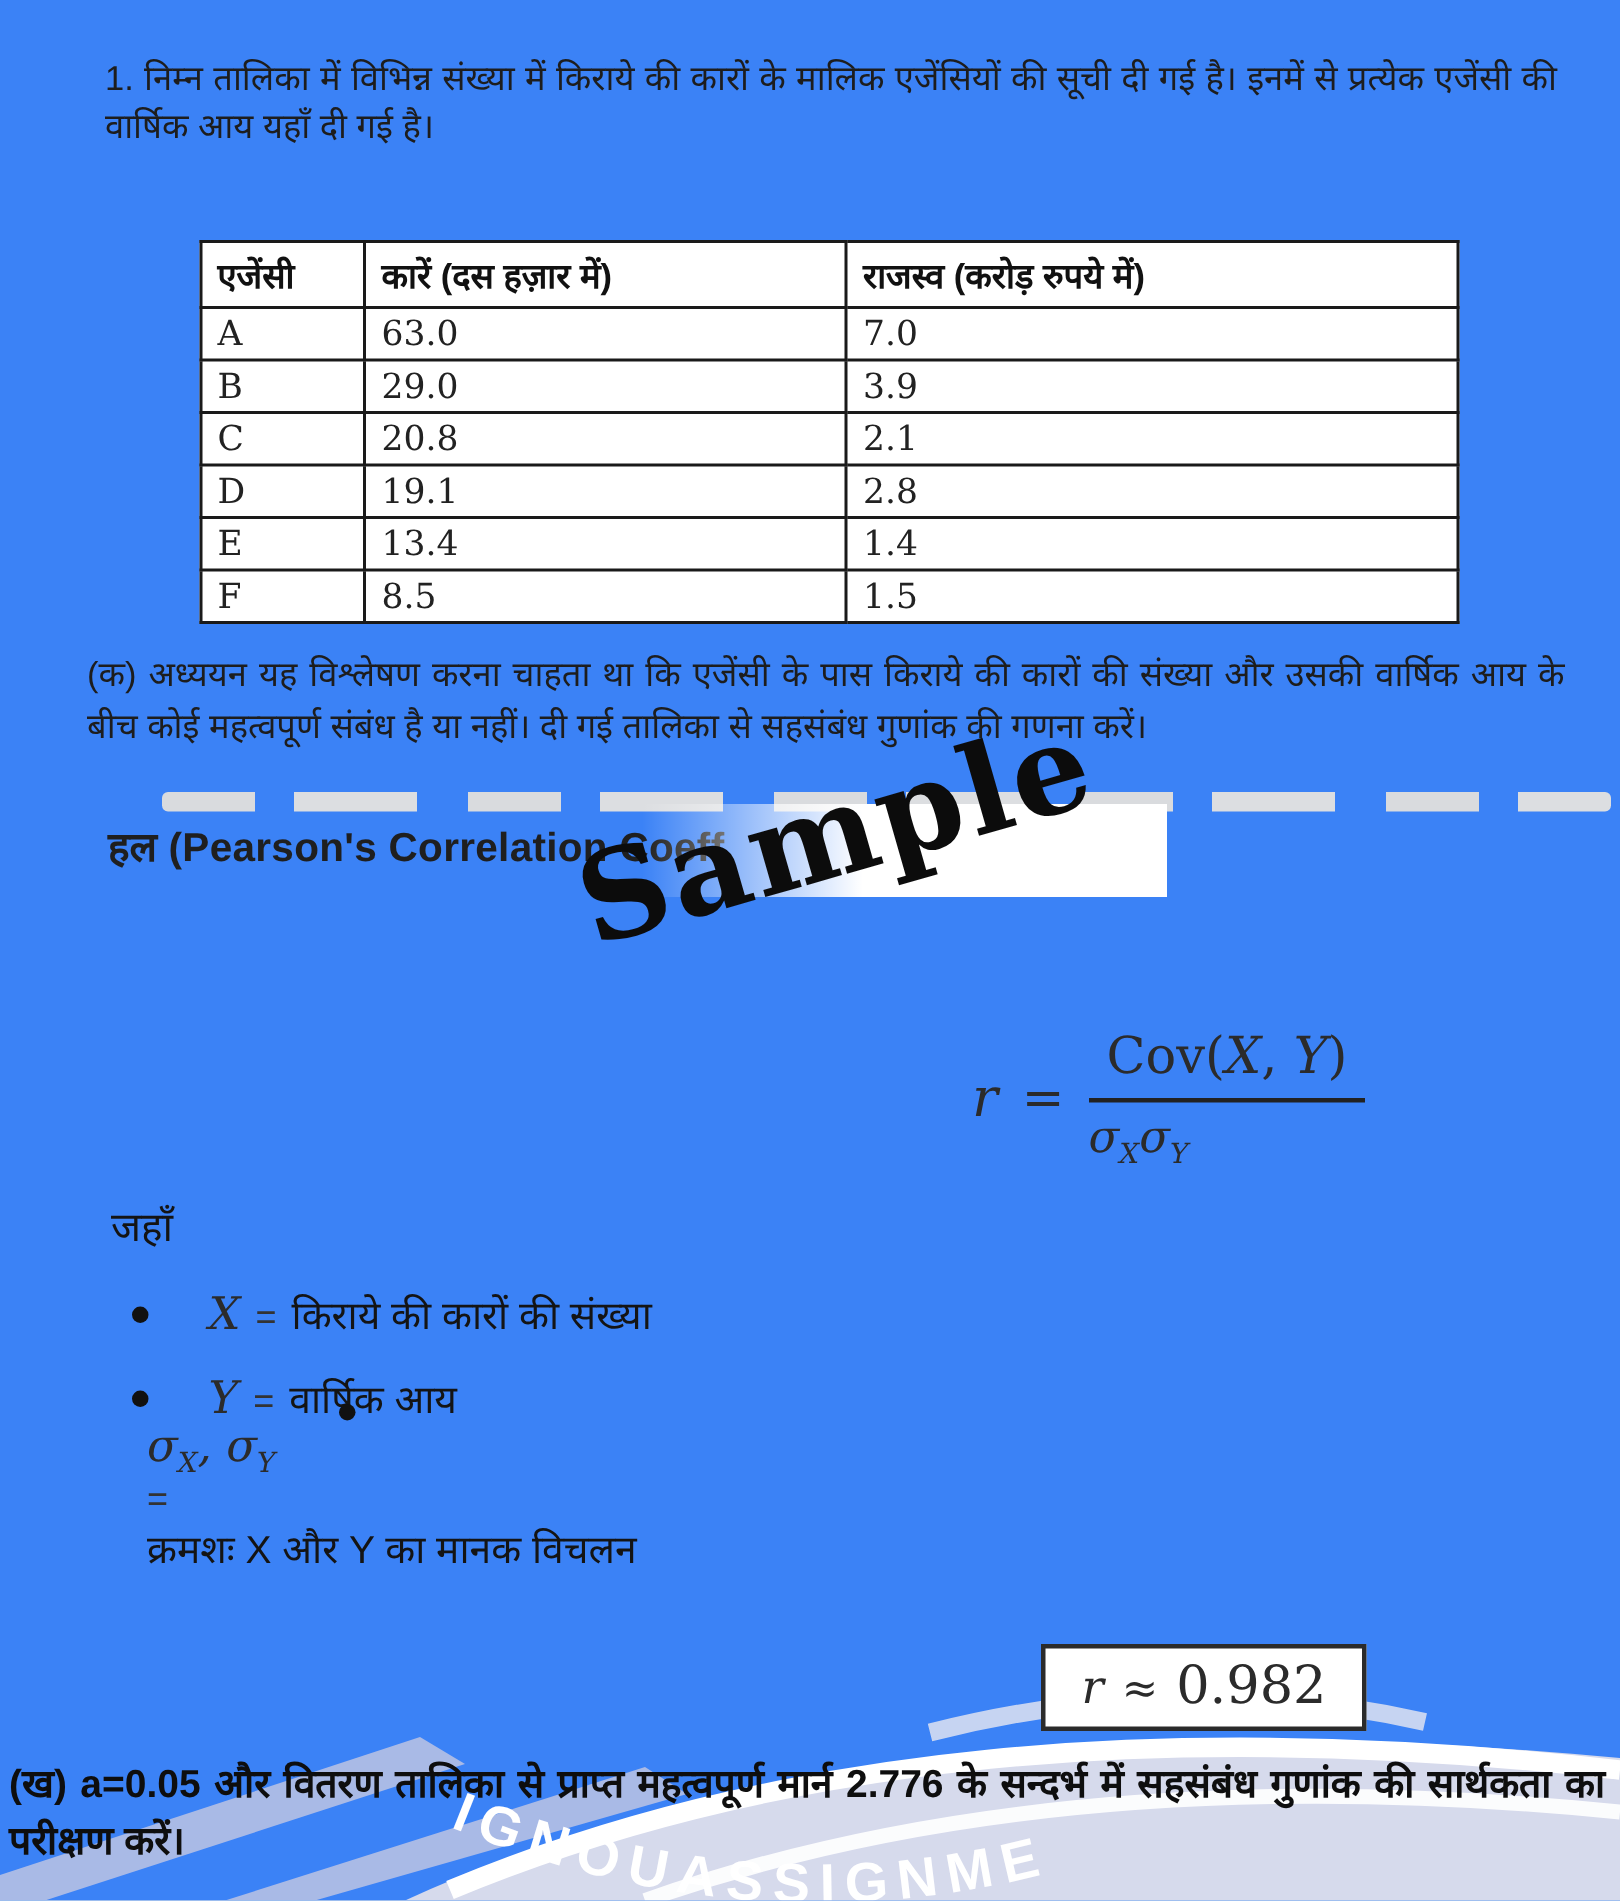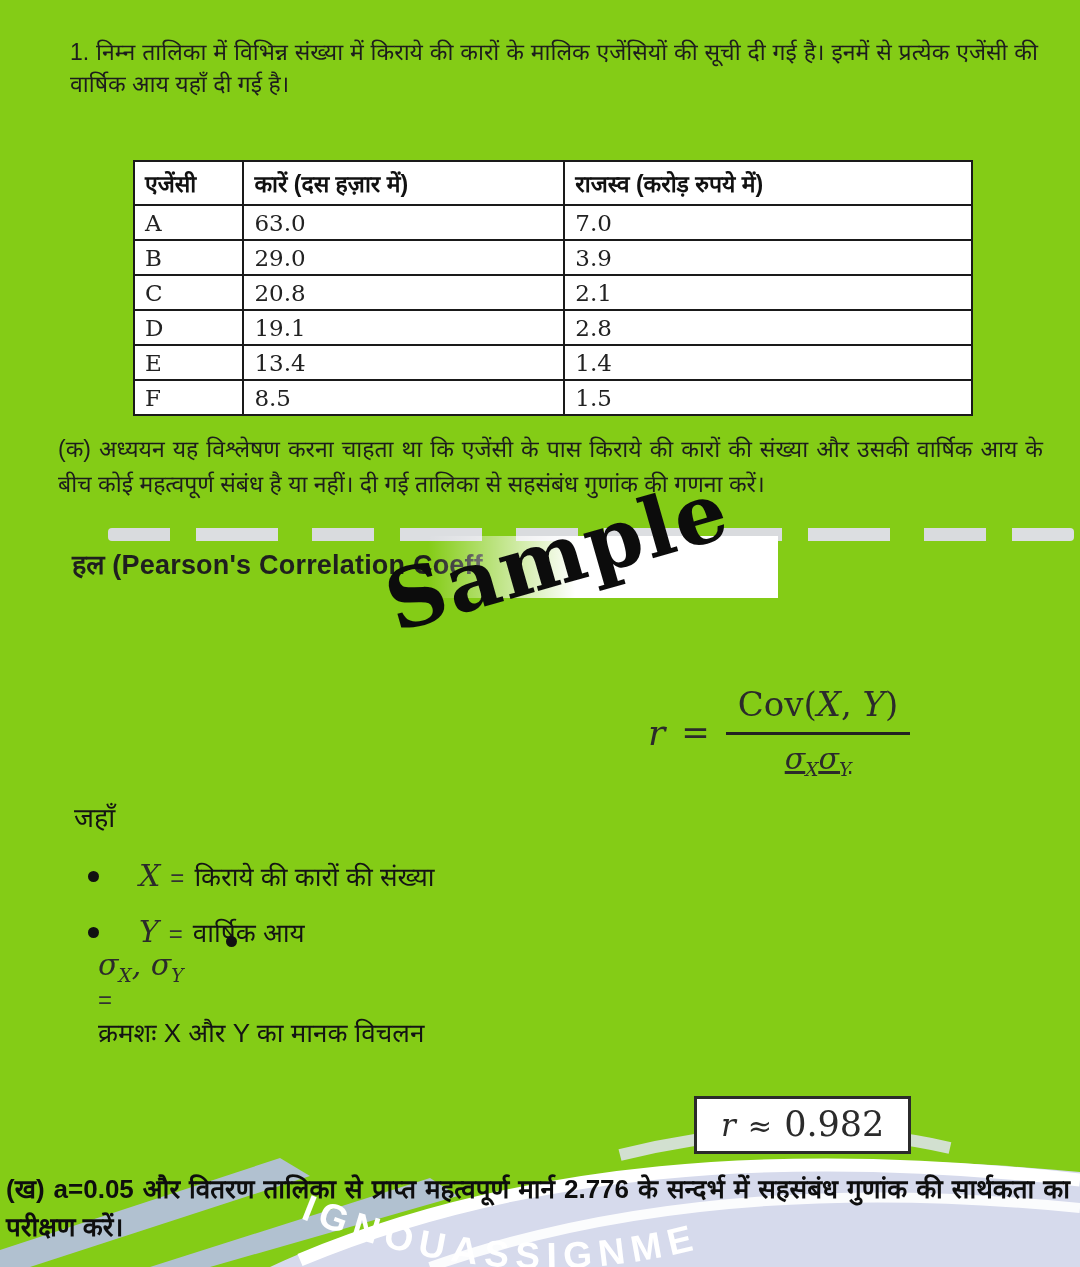--- a/index.html
+++ b/index.html
@@ -1,20 +1,20 @@
 <!DOCTYPE html>
 <html><head>
 <meta charset="utf-8">
 <style>
   html,body{margin:0;padding:0;background:#e9e9e9;}
   .page{
     position:relative;
     width:1080px;height:1267px;
     margin:0 auto;
-    background:#84cc16;
+    background:#3b82f6;
     overflow:hidden;
     font-family:"Liberation Sans",sans-serif;
     color:#1b1b1b;
   }
   .abs{position:absolute;}
 
   
   .para{
     font-size:23px;line-height:32px;text-align:justify;
     color:#1d1d1d;z-index:2;
@@ -87,24 +87,24 @@
 
   
   .serif-i{font-family:"DejaVu Serif","Liberation Serif",serif;font-style:italic;}
   .serif-r{font-family:"DejaVu Serif","Liberation Serif",serif;font-style:normal;}
   .formula{
     left:648px;top:684px;z-index:2;
     display:flex;align-items:center;gap:16px;color:#2b2b2b;
   }
   .formula .lhs{font-size:36px;}
   .formula .eqs{font-size:34px;font-family:"DejaVu Serif",serif;}
-  .frac{display:flex;flex-direction:column;align-items:center;}
+  .frac{display:flex;flex-direction:column;align-items:flex-start;}
   .frac .num{font-size:34px;padding:0 12px 8px;}
   .frac .bar{width:100%;border-top:3px solid #222;}
-  .frac .den{font-size:30px;padding-top:6px;text-decoration:underline;}
+  .frac .den{font-size:30px;padding-top:6px;}
   sub.msub{font-size:0.62em;font-style:italic;}
 
   .jahan{left:74px;top:798px;z-index:2;font-size:27px;color:#141414;}
 
   .bullet{
     z-index:2;display:flex;align-items:baseline;color:#141414;
   }
   .bullet .dot{
     width:11px;height:11px;border-radius:50%;background:#111;
     align-self:center;margin-right:40px;margin-left:0;

